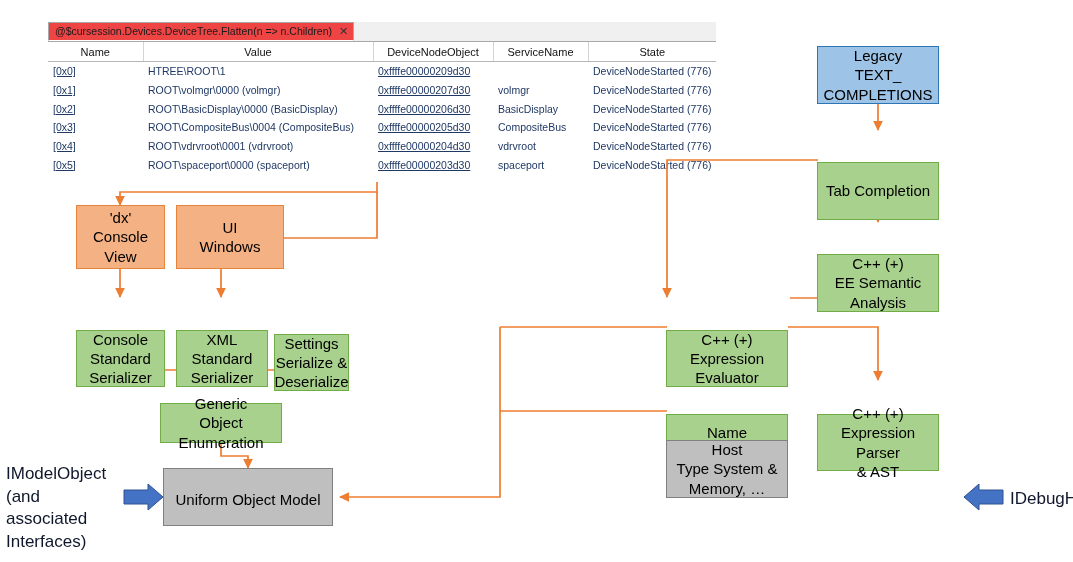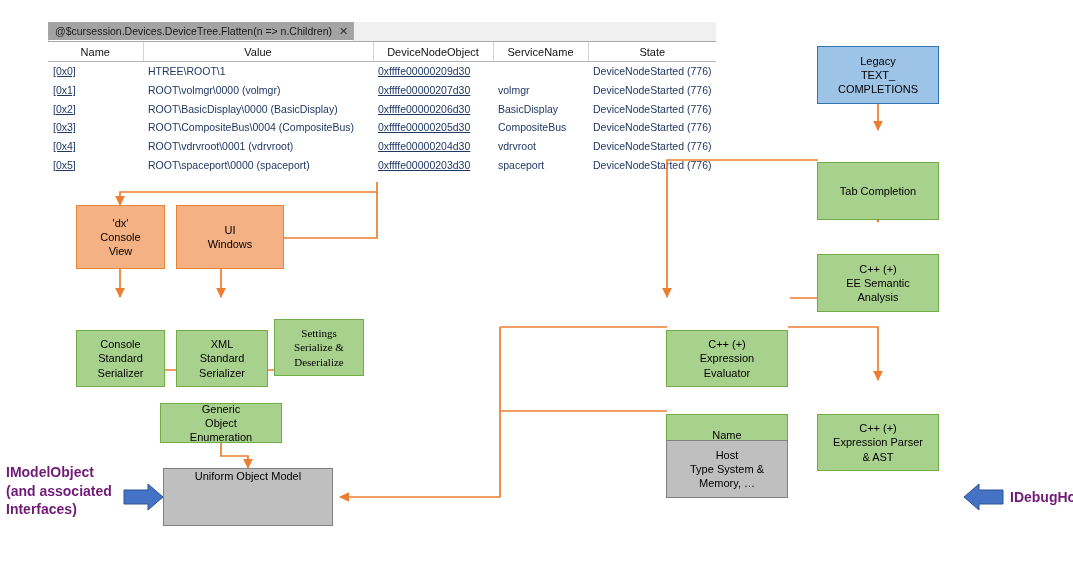--- a/index.html
+++ b/index.html
@@ -28,21 +28,21 @@
     position: relative;
     height: 19px;
     background: #f0f0f0;
     border-bottom: 1px solid #a8a8a8;
   }
   .tab-active {
     position: absolute;
     left: 0;
     top: 0;
     height: 19px;
-    background: #a3a3a3;
+    background: #ef4444;
     border: 1px solid #a8a8a8;
     border-bottom: 1px solid #ffffff;
     box-sizing: border-box;
     display: flex;
     align-items: center;
     padding: 0 5px 0 6px;
     font-size: 10.5px;
     color: #1a1a1a;
     white-space: nowrap;
   }
@@ -100,37 +100,36 @@
     height: 562px;
     pointer-events: none;
   }
   .node {
     position: absolute;
     box-sizing: border-box;
     display: flex;
     align-items: center;
     justify-content: center;
     text-align: center;
-    font-size: 11px;
+    font-size: 15px;
     line-height: 1.28;
     color: #000000;
     padding: 2px;
   }
   .node-orange { background: #f4b183; border: 1px solid #e8833a; }
   .node-green  { background: #a9d18e; border: 1px solid #70ad47; margin-top: 32px; }
   .node-blue   { background: #9dc3e6; border: 1px solid #2e75b6; }
   .node-grey   { background: #bfbfbf; border: 1px solid #808080; }
 
   .side-label {
     position: absolute;
-    font-size: 14px;
+    font-size: 17px;
     line-height: 1.33;
-    color: #701a75;
+    color: #0f172a;
     white-space: pre-line;
-    font-weight: bold;
   }
 </style>
 </head>
 <body>
 
 <div id="grid-panel">
 
   <div class="tab-strip">
     <div class="tab-active" style="width: 306px;">
       <span class="tab-title">@$cursession.Devices.DeviceTree.Flatten(n =&gt; n.Children)</span>
@@ -253,25 +252,25 @@
 <div>
 
   <div class="node node-orange" style="left:76px;  top:205px; width:89px;  height:64px;">'dx'<br>Console<br>View</div>
 
   <div class="node node-orange" style="left:176px; top:205px; width:108px;  height:64px;">UI<br>Windows</div>
 
   <div class="node node-green" style="left:76px;  top:298px; width:89px;  height:57px;">Console<br>Standard<br>Serializer</div>
 
   <div class="node node-green" style="left:176px; top:298px; width:92px;  height:57px;">XML<br>Standard<br>Serializer</div>
 
-  <div class="node node-green" style="left:274px; top:287px; width:90px;  height:57px;font-family:Liberation Serif, serif;">Settings<br>Serialize &amp;<br>Deserialize</div>
+  <div class="node node-green" style="left:274px; top:302px; width:75px;  height:57px;">Settings<br>Serialize &amp;<br>Deserialize</div>
 
   <div class="node node-green" style="left:160px; top:371px; width:122px; height:40px;">Generic<br>Object<br>Enumeration</div>
 
-  <div class="node node-grey" style="left:163px; top:468px; width:170px; height:58px; align-items:flex-start; padding-top:0;">Uniform Object Model</div>
+  <div class="node node-grey" style="left:163px; top:468px; width:170px; height:58px; align-items:flex-start; padding-top:21px;">Uniform Object Model</div>
 
   <div class="node node-blue" style="left:817px; top:46px;  width:122px; height:58px;">Legacy<br>TEXT_<br>COMPLETIONS</div>
 
   <div class="node node-green" style="left:817px; top:130px; width:122px; height:58px;">Tab Completion</div>
 
   <div class="node node-green" style="left:817px; top:222px; width:122px; height:58px;">C++ (+)<br>EE Semantic<br>Analysis</div>
 
   <div class="node node-green" style="left:666px; top:298px; width:122px; height:57px;">C++ (+)<br>Expression<br>Evaluator</div>
 
   <div class="node node-green" style="left:666px; top:382px; width:122px; height:57px;">Name<br>Binder</div>

